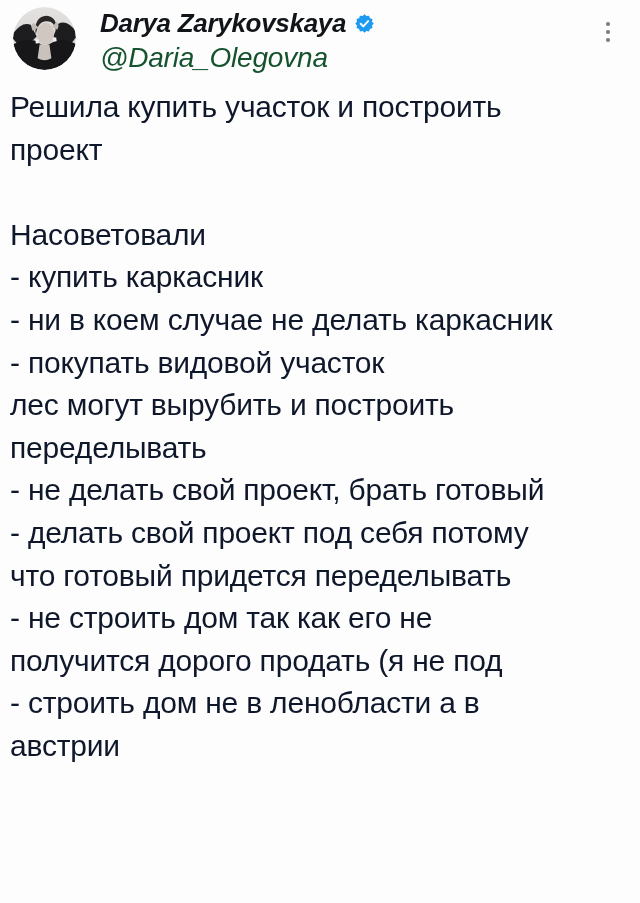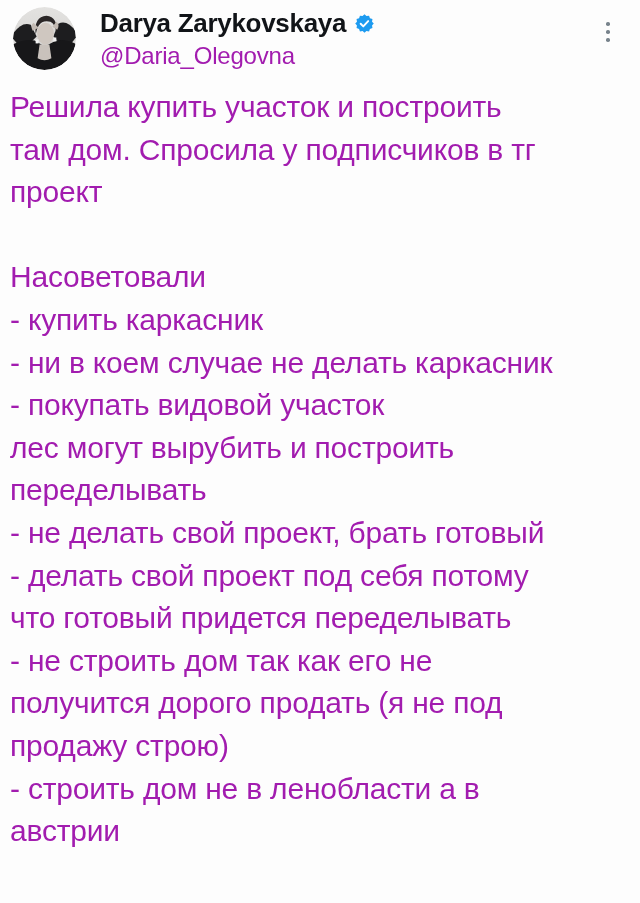--- a/index.html
+++ b/index.html
@@ -11,20 +11,21 @@
     background: #fdfdfd;
     font-family: "Liberation Sans", sans-serif;
     color: #222629;
     overflow: hidden;
   }
   
   .header {
     position: absolute;
     top: 0; left: 0; right: 0;
     height: 86px;
+    font-style: italic;
   }
   .avatar {
     position: absolute;
     left: 13px; top: 7px;
     width: 63px; height: 63px;
     border-radius: 50%;
     overflow: hidden;
     cursor: pointer;
   }
   .names {
@@ -42,22 +43,22 @@
     font-weight: bold;
     color: #111418;
     letter-spacing: -0.3px;
     white-space: nowrap;
     cursor: pointer;
   }
   .verified { width: 21px; height: 21px; display: block; }
   .handle {
     display: block;
     margin-top: 2px;
-    font-size: 24px;
-    color: #a21caf;
+    font-size: 28px;
+    color: #14532d;
     letter-spacing: -0.2px;
     white-space: nowrap;
     cursor: pointer;
   }
   .more-btn {
     position: absolute;
     top: 16px; right: 20px;
     width: 24px; height: 32px;
     display: flex;
     flex-direction: column;
@@ -75,21 +76,21 @@
   
   .tweet-body {
     position: absolute;
     top: 86px;
     left: 10px;
     right: 4px;
   }
   .tweet-line {
     font-size: 30px;
     line-height: 42.6px;
-    color: #a21caf;
+    color: #0f172a;
     letter-spacing: -0.2px;
     white-space: nowrap;
   }
 </style>
 </head>
 <body>
 
 <div class="post">
 
   <div class="header">
@@ -142,32 +143,30 @@
     <button class="more-btn" aria-label="More">
       <span class="dot"></span>
       <span class="dot"></span>
       <span class="dot"></span>
     </button>
 
   </div>
 
   <div class="tweet-body">
       <div class="tweet-line">Решила купить участок и построить</div>
-      <div class="tweet-line">там дом. Спросила у подписчиков в тг</div>
       <div class="tweet-line">проект</div>
       <div class="tweet-line">&nbsp;</div>
       <div class="tweet-line">Насоветовали</div>
       <div class="tweet-line">- купить каркасник</div>
       <div class="tweet-line">- ни в коем случае не делать каркасник</div>
       <div class="tweet-line">- покупать видовой участок</div>
       <div class="tweet-line">лес могут вырубить и построить</div>
       <div class="tweet-line">переделывать</div>
       <div class="tweet-line">- не делать свой проект, брать готовый</div>
       <div class="tweet-line">- делать свой проект под себя потому</div>
       <div class="tweet-line">что готовый придется переделывать</div>
       <div class="tweet-line">- не строить дом так как его не</div>
       <div class="tweet-line">получится дорого продать (я не под</div>
-      <div class="tweet-line">продажу строю)</div>
       <div class="tweet-line">- строить дом не в ленобласти а в</div>
       <div class="tweet-line">австрии</div>
     </div>
 
 </div>
 
 </body></html>

